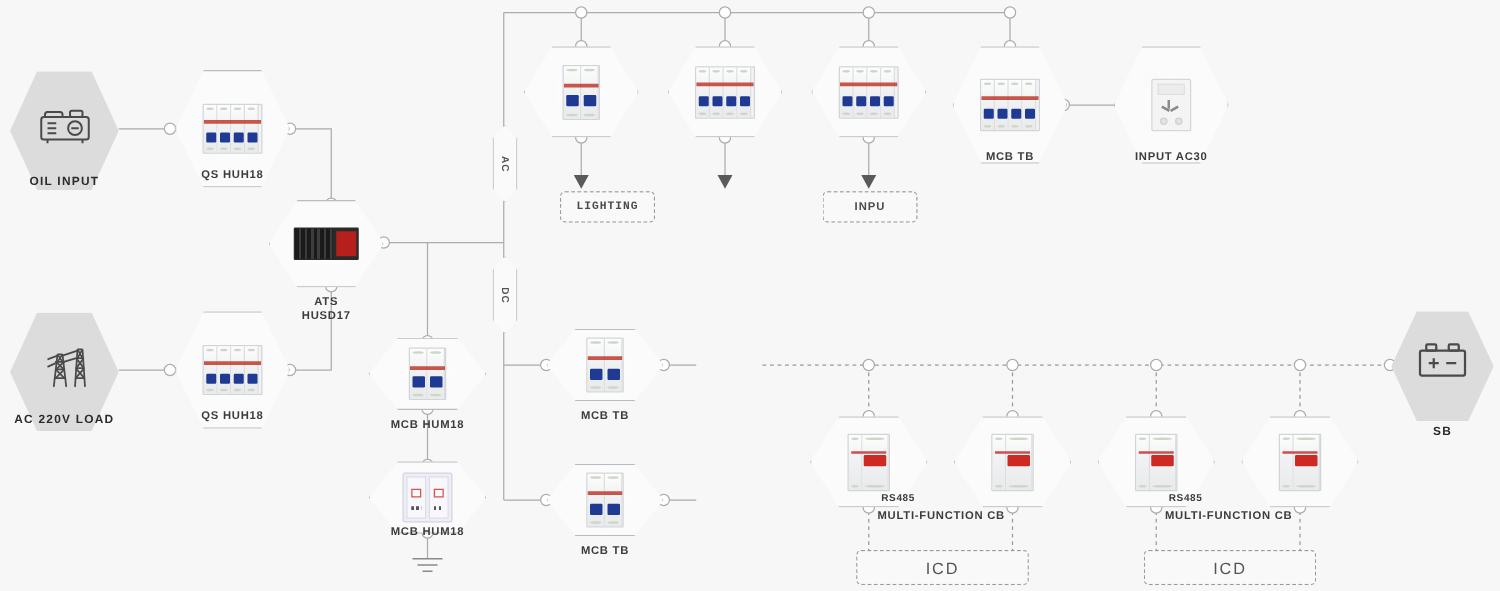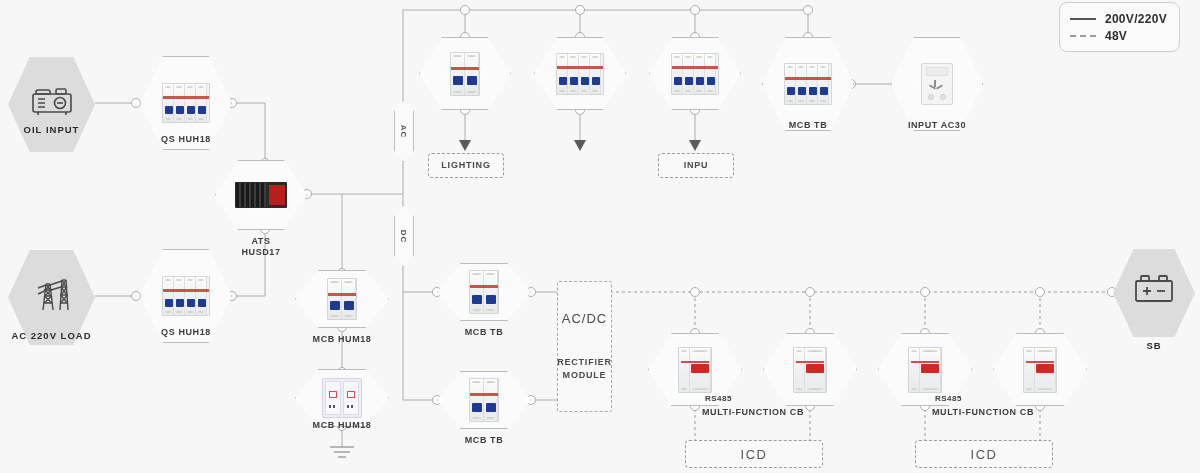--- a/index.html
+++ b/index.html
@@ -246,46 +246,36 @@
       <circle cx="925" cy="333" r="4.5"></circle>
         <circle cx="1040" cy="333" r="4.5"></circle>
       <circle cx="695" cy="406" r="4.5"></circle>
         <circle cx="810" cy="406" r="4.5"></circle>
       <circle cx="925" cy="406" r="4.5"></circle>
         <circle cx="1040" cy="406" r="4.5"></circle>
       <circle cx="1112" cy="292" r="4.5"></circle>
     </g>
   </svg>
 
-  <div class="legend">
-    <div class="row">
-      <span class="sw"></span>
-      <span class="lbl">200V/220V</span>
-    </div>
-    <div class="row">
-      <span class="sw dash"></span>
-      <span class="lbl">48V</span>
-    </div>
-  </div>
 
   <div class="hex solid" style="left:8px;top:57px;width:87px;height:95px;">
     <div class="shape"></div>
     <div class="gicon">
       <svg width="46" height="34" viewBox="0 0 46 34" fill="none" stroke="#4a4a4a" stroke-width="1.6">
         <rect x="4" y="10" width="38" height="18" rx="2"></rect>
         <path d="M9 6 h10 a2 2 0 0 1 2 2 v2 h-14 v-2 a2 2 0 0 1 2 -2z"></path>
         <rect x="27" y="5" width="10" height="5" rx="1.5"></rect>
         <path d="M9 15 h7 M9 19 h7 M9 23 h7"></path>
         <circle cx="31" cy="19" r="5.5"></circle>
         <path d="M28 19 h6"></path>
         <path d="M9 28 v3 M37 28 v3"></path>
       </svg>
     </div>
   </div>
-  <div class="hexlabel big" style="left:8px;top:124px;width:87px;">OIL INPUT</div>
+  <div class="hexlabel big" style="left:8px;top:140px;width:87px;">OIL INPUT</div>
 
   <div class="hex solid" style="left:8px;top:250px;width:87px;height:95px;">
     <div class="shape"></div>
     <div class="gicon">
       <svg width="46" height="40" viewBox="0 0 46 40" fill="none" stroke="#4a4a4a" stroke-width="1.4">
         <path d="M14 36 L17 10 M24 36 L21 10"></path>
         <path d="M17 10 h4"></path>
         <path d="M15 16 h8 M15.5 22 h7 M14.5 29 h9"></path>
         <path d="M17 10 L21 16 M21 10 L17 16 M16 16 L22 22 M22 16 L16 22 M15.5 22 L22.5 29 M22.5 22 L15.5 29"></path>
         <path d="M31 36 L33 6 M39 36 L37 6"></path>
@@ -534,21 +524,21 @@
         <div class="h1"></div>
           <div class="h2"></div>
           <div class="h3"></div>
         <div class="b1"></div>
           <div class="b2"></div>
       </div>
     </div>
   </div>
   <div class="hexlabel" style="left:885px;top:120px;width:104px;">INPUT AC30</div>
 
-  <div class="loadbox" style="left:428px;top:153px;width:74px;height:23px;">
+  <div class="loadbox" style="left:448px;top:153px;width:74px;height:23px;font-family:Liberation Mono, monospace;">
     <span>LIGHTING</span>
   </div>
   <div class="loadbox" style="left:658px;top:153px;width:74px;height:23px;">
     <span>INPU</span>
   </div>
 
   <div class="hex" style="left:437px;top:263px;width:94px;height:58px;">
     <div class="shape"></div>
     <div class="glow"></div>
     <div class="dev">
@@ -583,25 +573,20 @@
             <i class="screwB"></i>
           </div>
         <div class="redband" style="top:34%;"></div>
         <div class="bluetog" style="left:2px;width:10px;height:9px;"></div>
         <div class="bluetog" style="left:16px;width:10px;height:9px;"></div>
       </div>
     </div>
   </div>
   <div class="hexlabel" style="left:437px;top:435px;width:94px;">MCB TB</div>
 
-  <div class="rect" style="left:557px;top:281px;width:55px;height:131px;">
-    <div class="t1">AC/DC</div>
-    <div class="t2">RECTIFIER
-MODULE</div>
-  </div>
 
   <div class="hex" style="left:648px;top:333px;width:94px;height:73px;">
     <div class="shape"></div>
     <div class="glow"></div>
     <div class="dev">
       <div class="brk wrap" style="width:32px;height:44px;">
         <div class="pole" style="width:11px;">
             <i class="screwT"></i>
             <i class="screwB"></i>
           </div>

